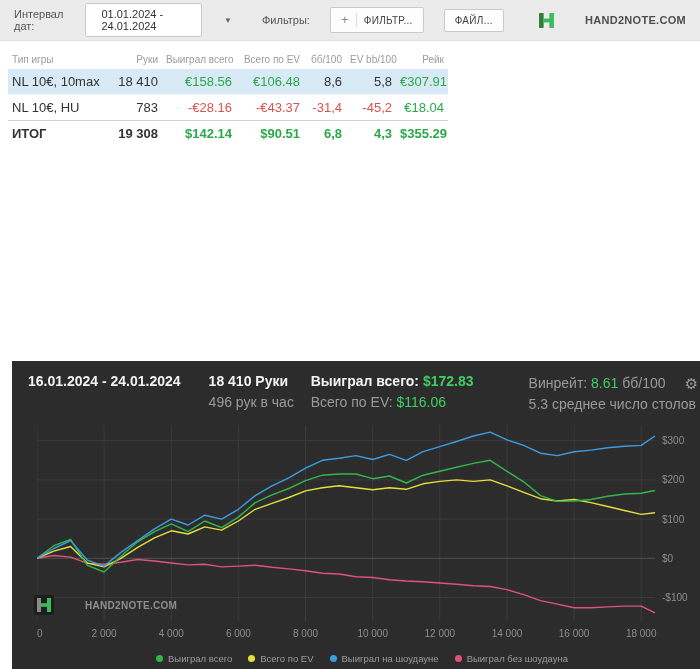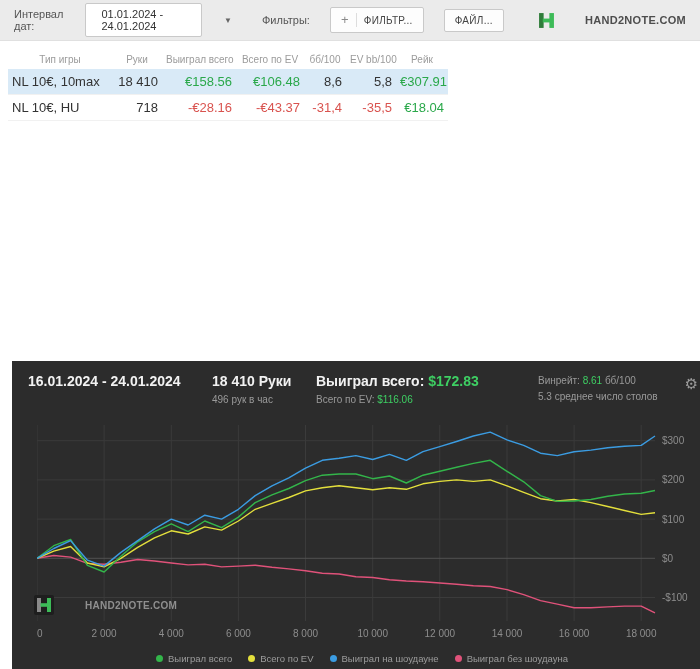--- a/index.html
+++ b/index.html
@@ -26,38 +26,38 @@
     padding:5px 10px; font-size:10px; color:#444; cursor:pointer;
     display:flex; align-items:center; gap:7px; letter-spacing:.3px;
   }
   .plus { color:#8a8a8a; font-size:13px; line-height:10px; }
   .vdiv { width:1px; height:14px; background:#ddd; }
   .brand { display:flex; align-items:center; gap:6px; margin-left:14px; }
   .brand-text { font-weight:bold; font-size:11px; color:#4d4d4d; letter-spacing:.3px;padding-left:24px; }
   
   .table-wrap { position:absolute; top:50px; left:8px; width:440px; }
   table { border-collapse:collapse; width:100%; table-layout:fixed; }
-  th { color:#9b9b9b; font-weight:normal; font-size:10px; padding:4px 4px; white-space:nowrap; }
-  th:first-child { text-align:center; }
+  th { color:#9b9b9b; font-weight:normal; font-size:10px; padding:4px 4px; text-align:right; white-space:nowrap; }
+  th:first-child { text-align:left; }
   td { font-size:13px; padding:5px 4px; text-align:right; color:#333; white-space:nowrap; }
   td:first-child { text-align:left; }
   tr.row-hl { background:#d9eaf7; }
   tr.row-data { cursor:pointer; border-bottom:1px solid #f1f1f1; }
   tr.row-total td { border-top:1px solid #cfcfcf; font-weight:bold; }
   .pos { color:#2aa84a; }
   .neg { color:#d9534f; }
   
   .panel {
     position:absolute; top:361px; left:12px; width:700px; height:308px;
     background:#2c2c2c; color:#ddd;
   }
   .panel-header { display:flex; padding:12px 16px 0 16px; }
   .ph-col1 { width:184px; } .ph-col2 { width:104px; } .ph-col3 { width:222px; }
   .ph-big { font-size:14px; font-weight:bold; color:#f2f2f2; white-space:nowrap; }
-  .ph-sub { font-size:10px; color:#9a9a9a; margin-top:5px; white-space:nowrap; }
+  .ph-sub { font-size:14px; color:#9a9a9a; margin-top:5px; white-space:nowrap; }
   .green { color:#3ecf63; }
   .gear { position:absolute; top:14px; right:14px; font-size:15px; color:#9a9a9a; cursor:pointer; }
   .chart-area { position:absolute; top:58px; left:25px; }
   .xtick, .ytick { fill:#8d8d8d; font-size:10px; font-family:"Liberation Sans",sans-serif; }
   .chart-logo { position:absolute; left:22px; top:234px; display:flex; align-items:center; gap:7px; }
   .chart-logo .brand-text { color:#8f8f8f; font-size:10px; }
   .legend {
     position:absolute; bottom:5px; left:0; width:100%;
     display:flex; justify-content:center; gap:16px;
   }
@@ -119,26 +119,35 @@
         <td>NL 10€, 10max</td>
         <td>18 410</td>
         <td class="pos">€158.56</td>
         <td class="pos">€106.48</td>
         <td>8,6</td>
         <td>5,8</td>
         <td class="pos">€307.91</td>
       </tr>
       <tr class="row-data">
         <td>NL 10€, HU</td>
-        <td>718</td>
+        <td>783</td>
         <td class="neg">-€28.16</td>
         <td class="neg">-€43.37</td>
         <td class="neg">-31,4</td>
-        <td class="neg">-35,5</td>
+        <td class="neg">-45,2</td>
         <td class="pos">€18.04</td>
+      </tr>
+      <tr class="row-total">
+        <td>ИТОГ</td>
+        <td>19 308</td>
+        <td class="pos">$142.14</td>
+        <td class="pos">$90.51</td>
+        <td class="pos">6,8</td>
+        <td class="pos">4,3</td>
+        <td class="pos">$355.29</td>
       </tr>
     </tbody>
   </table>
 </div>
 
 <div class="panel">
   <div class="panel-header">
     <div class="ph-col1">
       <div class="ph-big">16.01.2024 - 24.01.2024</div>
     </div>

